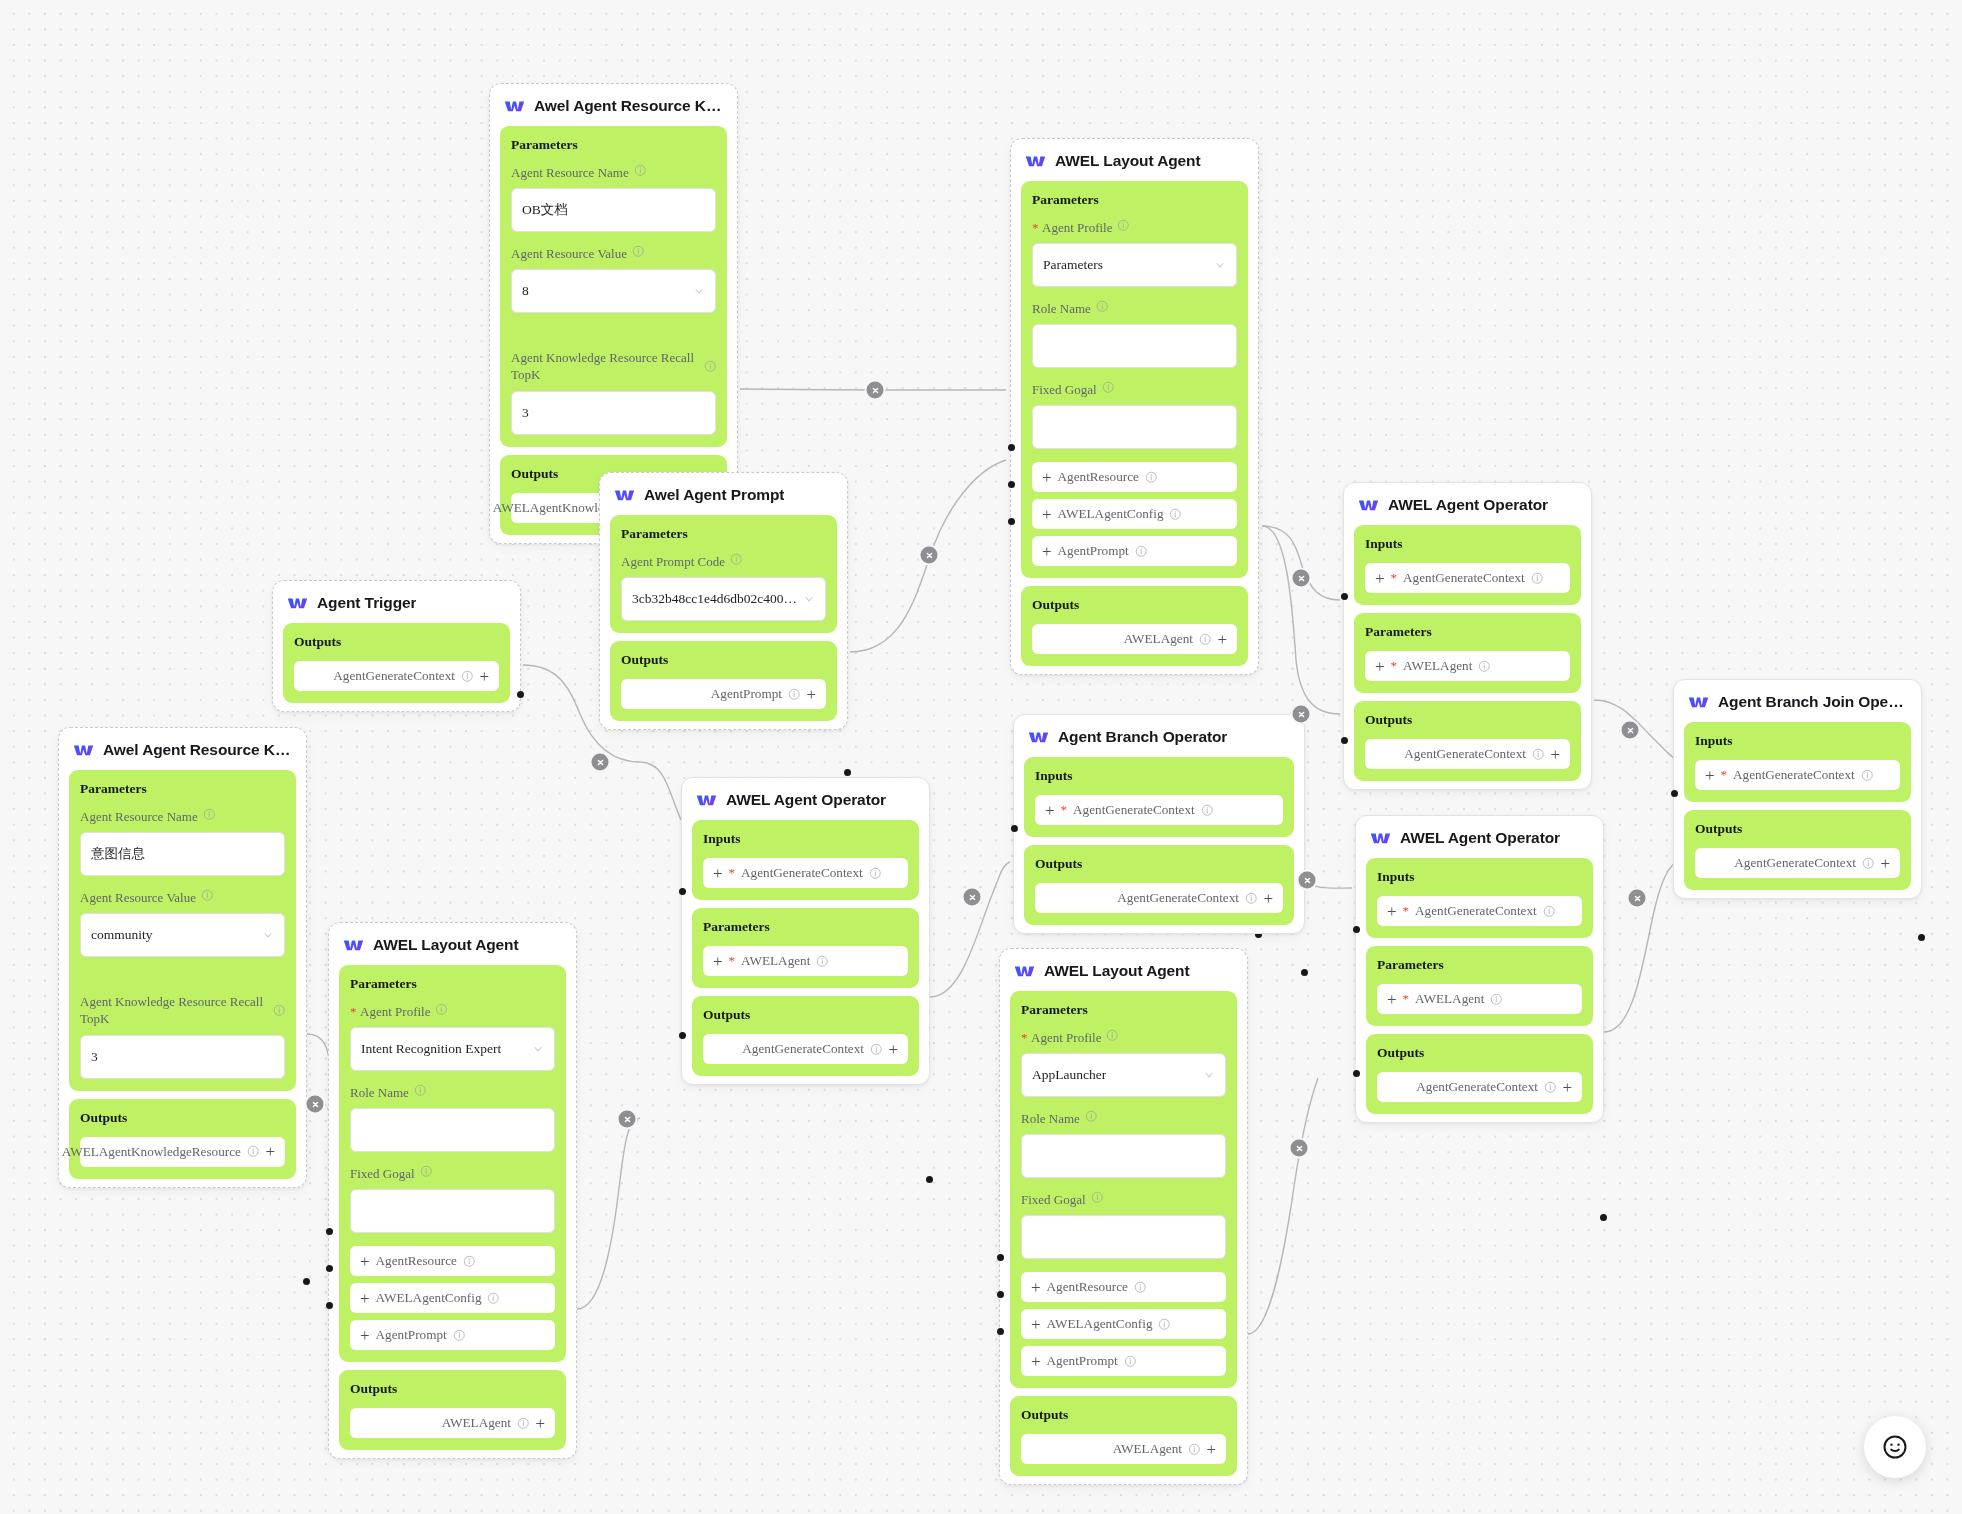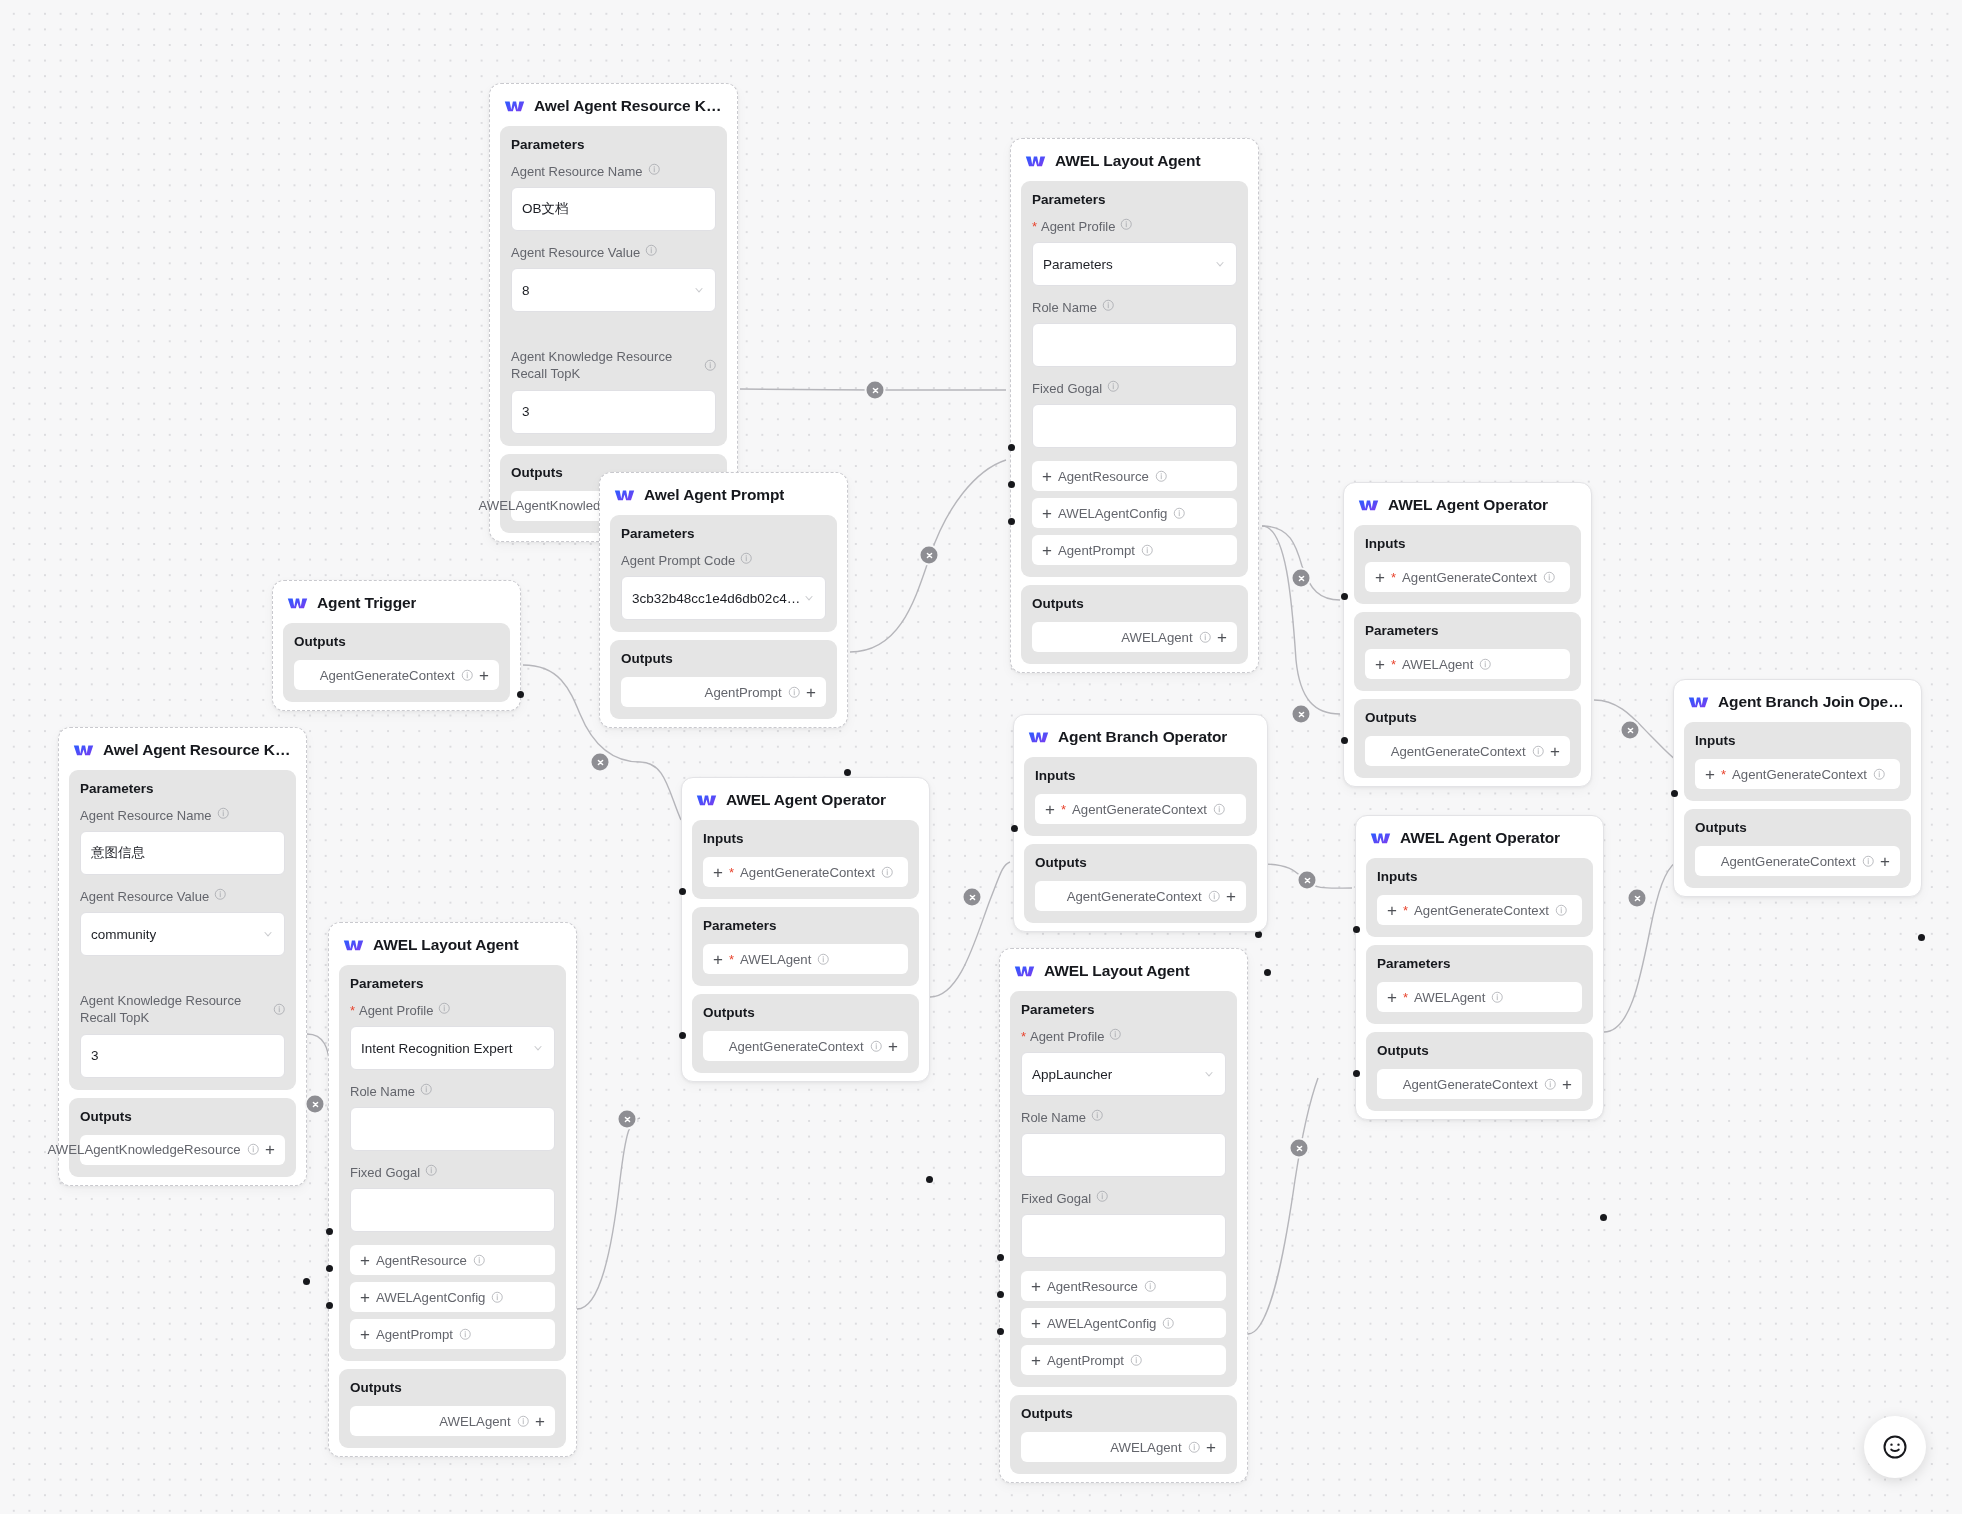--- a/index.html
+++ b/index.html
@@ -35,24 +35,25 @@
     width: 21px; height: 14px; flex: none;
     display: block;
   }
   .node-title {
     font-size: 15.5px; font-weight: 700; color: #16181d;
     letter-spacing: -0.1px; white-space: nowrap;
     overflow: hidden; text-overflow: ellipsis;
   }
 
   .section {
-    background: #e5e5e5;
+    background: #bef264;
     border-radius: 9px;
     margin: 0 10px 8px 10px;
     padding: 11px 11px 12px 11px;
+    font-family: Liberation Serif, serif;
   }
   .section:last-child { margin-bottom: 11px; }
   .section-title {
     font-size: 13.5px; font-weight: 700; color: #16181d;
     margin-bottom: 11px;
   }
   .field-label {
     font-size: 13px; color: #63656c; margin-bottom: 7px;
     display: flex; align-items: flex-start; gap: 5px; line-height: 1.32;
   }
@@ -519,21 +520,21 @@
               <circle cx="8" cy="8" r="6.4"></circle>
               <path d="M8 7.1 L8 11.2" stroke-linecap="round"></path>
               <circle cx="8" cy="5" r=".85" fill="#9a9ca2" stroke="none"></circle>
             </svg>
             <span class="plus">+</span>
           </div>
         </div>
         <div class="handle left" style="top: 109.5px;"></div>
         <div class="handle right" style="top: 253.5px;"></div>
       </div>
-      <div class="node" style="left: 1013px; top: 714px; width: 255px;">
+      <div class="node" style="left: 1013px; top: 714px; width: 292px;">
         <div class="node-header">
           <svg class="logo" viewBox="0 0 26 17">
             <defs>
               <linearGradient id="lg8" x1="0" y1="0" x2="1" y2="1">
                 <stop offset="0" stop-color="#2b5cff"></stop>
                 <stop offset="1" stop-color="#7b3cf0"></stop>
               </linearGradient>
             </defs>
             <path d="M1 3 L7 3 L9 13 L11 3 L15 3 L17 13 L19 3 L25 3 L21 15 L15 15 L13 8 L11 15 L5 15 Z" fill="url(#lg8)"></path>
           </svg>

